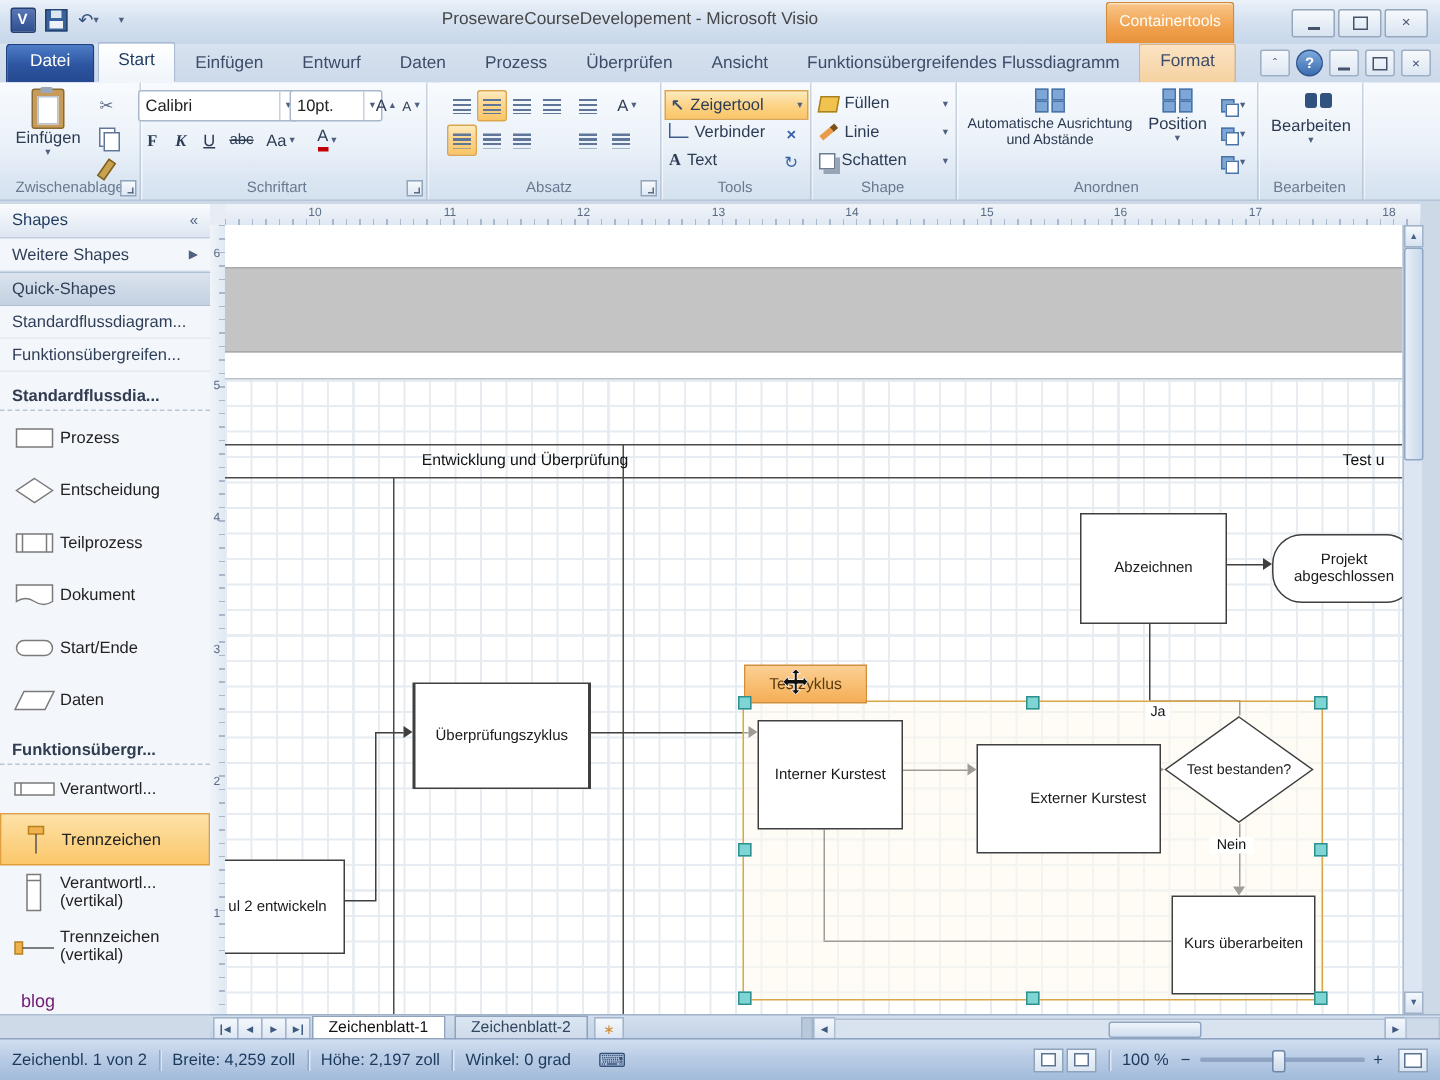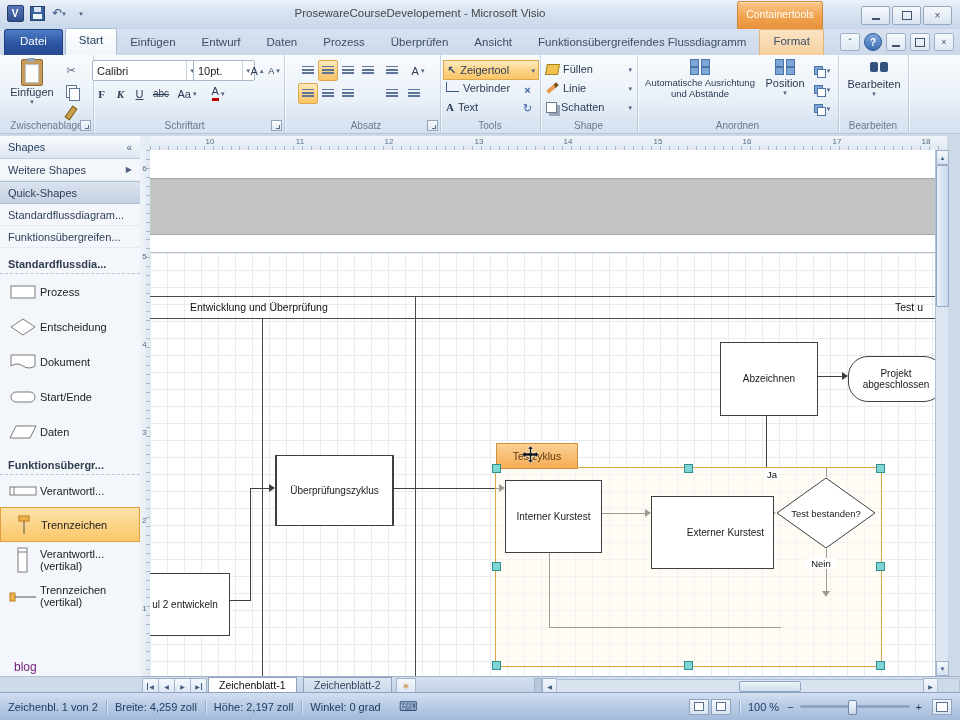--- a/index.html
+++ b/index.html
@@ -108,21 +108,21 @@
   .vruler span{position:absolute;left:0;width:9px;text-align:center;font-size:8px;color:#5a6b85;}
   .drawing{position:absolute;left:150px;top:150px;width:785px;height:526px;background:#fff;overflow:hidden;}
   .band-gray{position:absolute;left:0;right:0;top:28px;height:55px;background:#c4c4c4;border-top:1px solid #a8a8a8;border-bottom:1px solid #a8a8a8;}
   .pagegrid{position:absolute;left:0;right:0;top:102px;bottom:0;border-top:1px solid #b7c2cc;
     background-image:
       linear-gradient(#e6ecf1 1px,transparent 1px),linear-gradient(90deg,#e6ecf1 1px,transparent 1px),
       linear-gradient(#d4dee5 1px,transparent 1px),linear-gradient(90deg,#d4dee5 1px,transparent 1px);
     background-size:17px 17px,17px 17px,85px 85px,85px 85px;}
   .hline{position:absolute;height:1px;background:#4a4a4a;}
   .vline{position:absolute;width:1px;background:#4a4a4a;}
-  .phlabel{position:absolute;font-size:10.5px;color:#111;text-align:left;}
+  .phlabel{position:absolute;font-size:10.5px;color:#111;text-align:center;}
   .node{position:absolute;background:#fff;border:1px solid #3f3f3f;display:flex;align-items:center;justify-content:center;
     text-align:center;font-size:10px;color:#1a1a1a;padding:2px;line-height:1.15;}
   .subproc{box-shadow:inset 6px 0 0 -5px #3f3f3f,inset -6px 0 0 -5px #3f3f3f;}
   .ctr{position:absolute;border:1px solid #d9a648;background:rgba(255,249,237,.5);}
   .ctrlabel{position:absolute;background:linear-gradient(#fbd094,#f5ae55);border:1px solid #cf8f3d;
     display:flex;align-items:center;justify-content:center;font-size:10.5px;color:#5c3a10;}
   .cl{position:absolute;background:#3f3f3f;}
   .ar{position:absolute;width:0;height:0;border:4px solid transparent;}
   .ar.r{border-left:6px solid #3f3f3f;border-right:none;}
   .ar.u{border-bottom:6px solid #3f3f3f;border-top:none;}
@@ -444,20 +444,30 @@
     <div class="stencil">
       <span class="icn">
           <svg width="26" height="18">
             <polygon points="13,1 25,9 13,17 1,9" fill="#fff" stroke="#7a7a7a"></polygon>
           </svg>
         </span>
       <span>Entscheidung</span>
     </div>
     <div class="stencil">
       <span class="icn">
+          <svg width="26" height="16">
+            <rect x="1" y="2" width="24" height="12" fill="#fff" stroke="#7a7a7a"></rect>
+            <line x1="5" y1="2" x2="5" y2="14" stroke="#7a7a7a"></line>
+            <line x1="21" y1="2" x2="21" y2="14" stroke="#7a7a7a"></line>
+          </svg>
+        </span>
+      <span>Teilprozess</span>
+    </div>
+    <div class="stencil">
+      <span class="icn">
           <svg width="26" height="18">
             <path d="M1,2 h24 v11 q-6,4 -12,0 t-12,0 z" fill="#fff" stroke="#7a7a7a"></path>
           </svg>
         </span>
       <span>Dokument</span>
     </div>
     <div class="stencil">
       <span class="icn">
           <svg width="26" height="16">
             <rect x="1" y="3" width="24" height="10" rx="5" fill="#fff" stroke="#7a7a7a"></rect>
@@ -590,20 +600,21 @@
     <div class="node" style="left:-10px;top:423px;width:84px;height:57px;">ul 2 entwickeln</div>
     <div class="node subproc" style="left:125px;top:305px;width:113px;height:65px;">Überprüfungszyklus</div>
     <div class="node" style="left:355px;top:330px;width:91px;height:67px;">Interner Kurstest</div>
     <div class="node" style="left:501px;top:346px;width:91px;height:67px;padding-left:28px;">Externer Kurstest</div>
     <div class="abs" style="left:626px;top:327px;width:100px;height:72px;">
       <svg width="100" height="72">
           <polygon points="50,1 99,36 50,71 1,36" fill="#fff" stroke="#3f3f3f"></polygon>
         </svg>
       <div class="dec-text">Test bestanden?</div>
     </div>
+    <div class="node" style="left:631px;top:447px;width:90px;height:60px;">Kurs überarbeiten</div>
     <div class="node" style="left:570px;top:192px;width:92px;height:68px;text-align:center;">Abzeichnen</div>
     <div class="node" style="left:698px;top:206px;width:90px;height:40px;border-radius:20px;">Projekt abgeschlossen</div>
 
     <div class="clabel" style="left:614px;top:319px;width:16px;">Ja</div>
     <div class="clabel" style="left:656px;top:408px;width:30px;">Nein</div>
 
     <div class="hnd" style="left:342px;top:314px;"></div>
     <div class="hnd" style="left:534px;top:314px;"></div>
     <div class="hnd" style="left:726px;top:314px;"></div>
     <div class="hnd" style="left:342px;top:412px;"></div>

